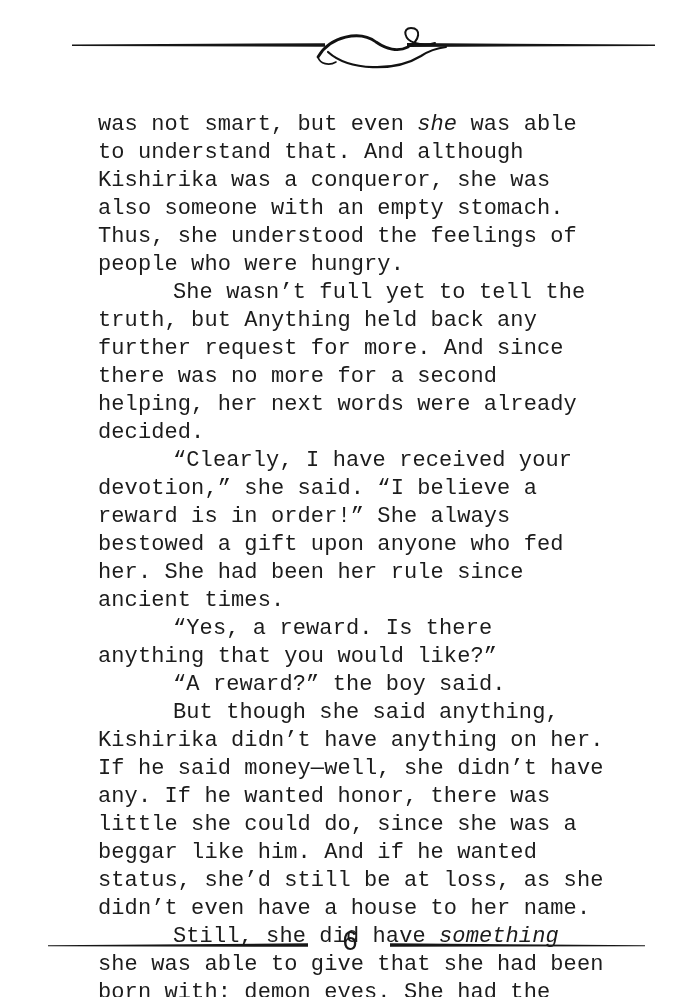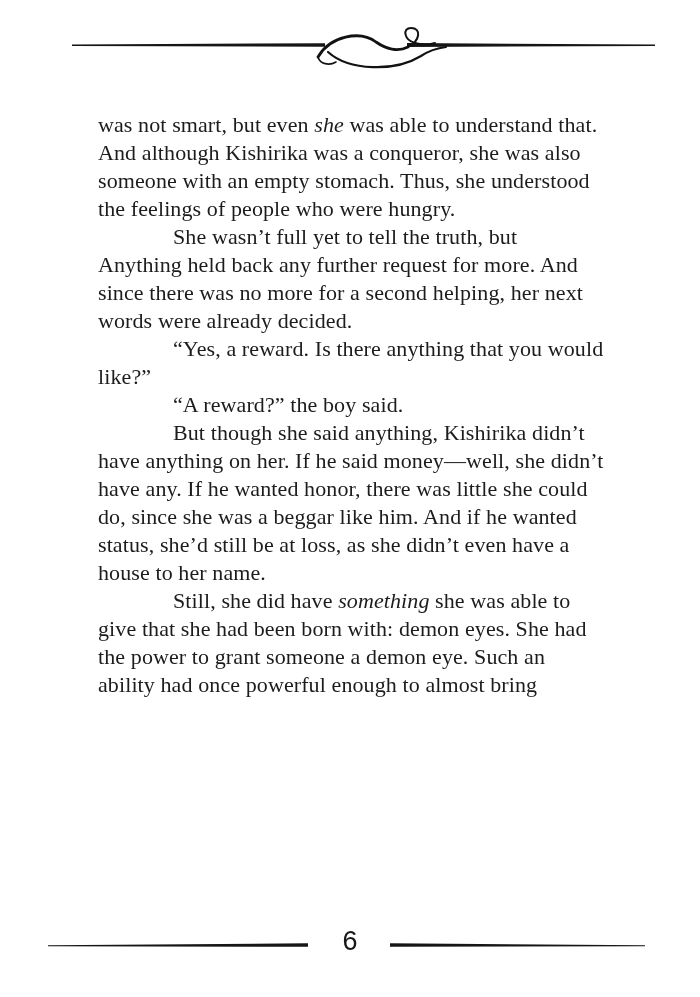--- a/index.html
+++ b/index.html
@@ -25,21 +25,21 @@
     position: absolute;
     left: 98px;
     top: 111px;
     width: 506px;
     font-size: 22px;
     line-height: 28px;
     color: #1c1c1c;
     text-align: left;
     letter-spacing: 0.1px;
   }
-  .text-block p { margin: 0; }
+  .text-block p { margin: 0; font-family: Liberation Mono, monospace; }
   .text-block p.indent { text-indent: 75px; }
   .text-block em { font-style: italic; }
   
   .footer-rule {
     position: absolute;
     left: 40px;
     top: 938px;
     width: 620px;
     height: 14px;
   }
@@ -73,20 +73,21 @@
       <path class="flourish-stroke" stroke-width="2.8" d="M258,41 C270,20 300,14 316,26 C326,33 338,36 348,31"></path>
       <path class="flourish-stroke" stroke-width="2" d="M348,31 C360,25 362,12 351,12 C342,12 344,24 355,27 C361,29 368,29 375,27"></path>
       <path class="flourish-stroke" stroke-width="2.2" d="M268,36 C289,55 335,56 361,40 C370,34 378,32 386,31"></path>
       <path class="flourish-stroke" stroke-width="1.6" d="M258,41 C260,48 269,50 276,46"></path>
     </svg>
   </div>
 
   <main class="text-block">
       <p class=""><span>was not smart, but even </span><em>she</em><span> was able to understand that. And although Kishirika was a conqueror, she was also someone with an empty stomach. Thus, she understood the feelings of people who were hungry.</span></p>
       <p class="indent"><span>She wasn’t full yet to tell the truth, but Anything held back any further request for more. And since there was no more for a second helping, her next words were already decided.</span></p>
+      <p class="indent"><span>“Clearly, I have received your devotion,” she said. “I believe a reward is in order!” She always bestowed a gift upon anyone who fed her. She had been her rule since ancient times.</span></p>
       <p class="indent"><span>“Yes, a reward. Is there anything that you would like?”</span></p>
       <p class="indent"><span>“A reward?” the boy said.</span></p>
       <p class="indent"><span>But though she said anything, Kishirika didn’t have anything on her. If he said money—well, she didn’t have any. If he wanted honor, there was little she could do, since she was a beggar like him. And if he wanted status, she’d still be at loss, as she didn’t even have a house to her name.</span></p>
       <p class="indent"><span>Still, she did have </span><em>something</em><span> she was able to give that she had been born with: demon eyes. She had the power to grant someone a demon eye. Such an ability had once powerful enough to almost bring</span></p>
     </main>
 
   <div class="footer-rule">
     <svg viewBox="0 0 620 14" aria-hidden="true">
       <polygon class="rule-fill" points="8,7.3 268,5.3 268,8.8 8,8.2"></polygon>
       <polygon class="rule-fill" points="350,5.3 605,7.3 605,8.2 350,8.8"></polygon>

